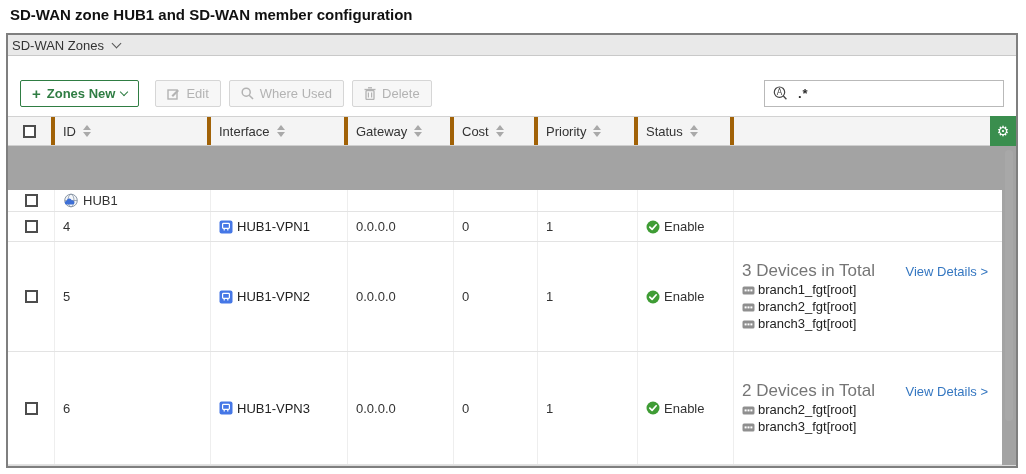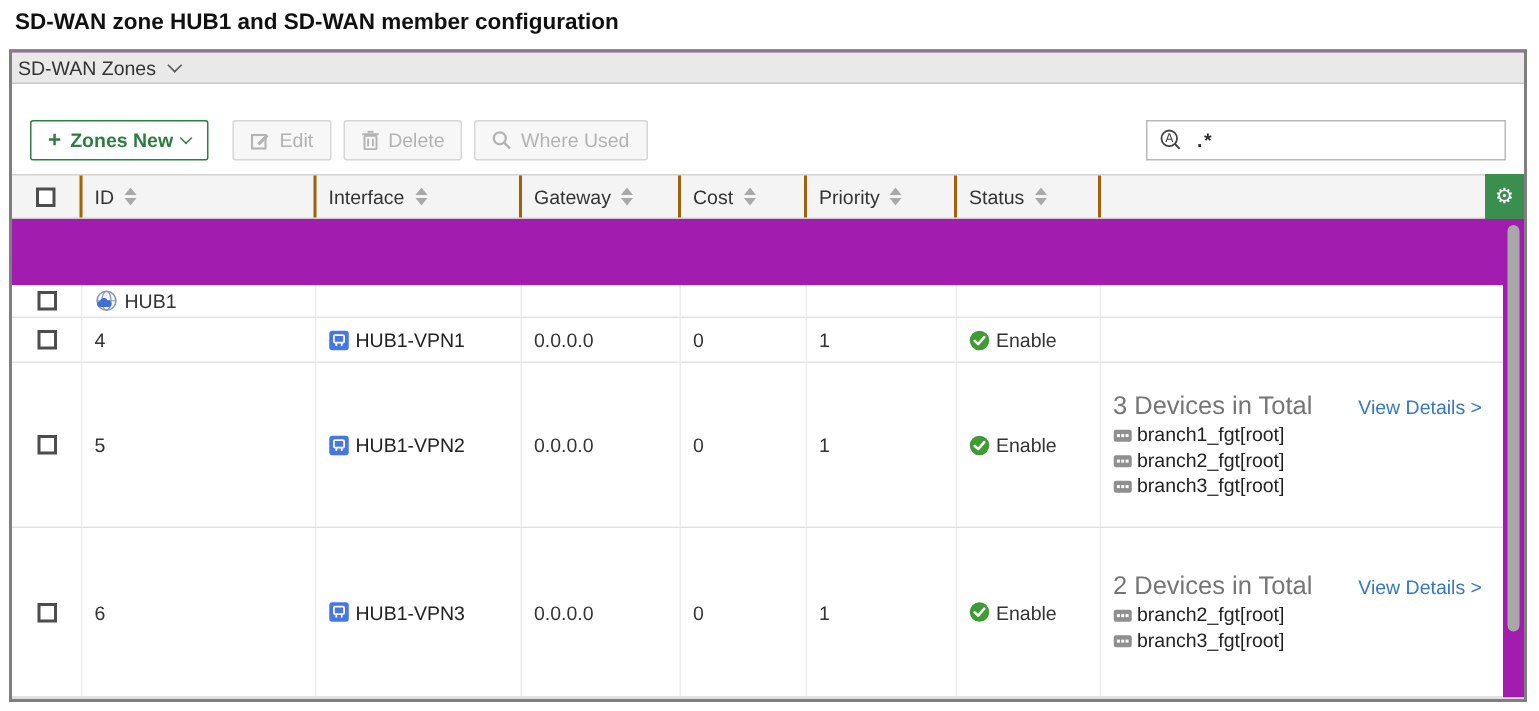--- a/index.html
+++ b/index.html
@@ -2,21 +2,21 @@
 <html><head>
 <meta charset="utf-8">
 <style>
   * { margin:0; padding:0; box-sizing:border-box; }
   html,body { width:1026px; height:474px; background:#ffffff;
     font-family:"Liberation Sans","DejaVu Sans",sans-serif; color:#333; overflow:hidden; }
 
   .page-title { position:absolute; left:10px; top:6px; font-size:15px; font-weight:bold; color:#111; }
 
   .panel { position:absolute; left:6px; top:33px; width:1012px; height:435px;
-    border:2px solid #7f7f7f; background:#a21caf; display:flex; flex-direction:column; }
+    border:2px solid #7f7f7f; background:#a3a3a3; display:flex; flex-direction:column; }
 
   
   .zonebar { height:26px; background:#e9e9e9; border-bottom:1px solid #c9c9c9;
     display:flex; align-items:center; padding-left:4px; font-size:13px; color:#333; gap:9px; }
   .chev { width:7px; height:7px; border-right:1.6px solid #555; border-bottom:1.6px solid #555;
     transform:rotate(45deg); margin-top:-4px; display:inline-block; }
 
   
   .toolbar { height:66px; display:flex; align-items:center; padding:22px 12px 8px 12px; gap:8px; background:#fff; }
   .btn { height:27px; display:inline-flex; align-items:center; gap:6px; padding:0 11px;
@@ -32,21 +32,21 @@
   .searchbox input { flex:1; border:none; outline:none; font-size:13px; color:#333; min-width:10px;
     font-family:"Liberation Sans","DejaVu Sans",sans-serif; }
   .searchbox input::placeholder { color:#9a9a9a; }
   .regex { font-size:13px; font-weight:bold; color:#2b2b2b; letter-spacing:1px; }
 
   
   .table-area { position:relative; flex:0 0 auto; }
   .grid { display:grid; grid-template-columns:47px 156px 137px 106px 84px 100px 96px 1fr; width:994px; }
   .thead { background:#f4f4f4; border-top:1px solid #d2d2d2; border-bottom:1px solid #cfcfcf; height:30px; }
   .th { display:flex; align-items:center; gap:7px; padding-left:8px; font-size:13px; color:#333;
-    border-right:2px solid #a16207; cursor:pointer; }
+    border-right:4px solid #a16207; cursor:pointer; }
   .th:first-child { justify-content:center; padding-left:0; }
   .sort { display:inline-flex; flex-direction:column; gap:2px; }
   .sort .up { width:0; height:0; border-left:4px solid transparent; border-right:4px solid transparent;
     border-bottom:5px solid #a9a9a9; }
   .sort .dn { width:0; height:0; border-left:4px solid transparent; border-right:4px solid transparent;
     border-top:5px solid #a9a9a9; }
 
   .row { border-bottom:1px solid #e3e3e3; background:#fff; }
   .cell { padding-left:8px; font-size:13px; color:#333; border-right:1px solid #eeeeee;
     display:flex; align-items:center; gap:4px; overflow:hidden; }
@@ -97,38 +97,38 @@
       <span class="plus">+</span>
       <span>Zones New</span>
       <span class="chev"></span>
     </div>
     <div class="btn btn-disabled">
       <svg width="13" height="13" viewBox="0 0 13 13">
         <rect x="1" y="3" width="9" height="9" fill="none" stroke="#b3b3b3" stroke-width="1.4"></rect>
         <path d="M4.5 8.5 L10.5 2.5 L12 4 L6 10 Z" fill="#b3b3b3"></path>
       </svg>
       <span>Edit</span>
+    </div>
+    <div class="btn btn-disabled">
+      <svg width="13" height="13" viewBox="0 0 13 13">
+        <circle cx="5.2" cy="5.2" r="4" fill="none" stroke="#b3b3b3" stroke-width="1.5"></circle>
+        <line x1="8.2" y1="8.2" x2="12" y2="12" stroke="#b3b3b3" stroke-width="1.6"></line>
+      </svg>
+      <span>Where Used</span>
     </div>
     <div class="btn btn-disabled">
       <svg width="12" height="13" viewBox="0 0 12 13">
         <rect x="2" y="3.5" width="8" height="9" rx="1" fill="none" stroke="#b3b3b3" stroke-width="1.3"></rect>
         <line x1="0.5" y1="2.5" x2="11.5" y2="2.5" stroke="#b3b3b3" stroke-width="1.3"></line>
         <line x1="4" y1="0.8" x2="8" y2="0.8" stroke="#b3b3b3" stroke-width="1.3"></line>
         <line x1="4.4" y1="5.5" x2="4.4" y2="10.5" stroke="#b3b3b3" stroke-width="1.2"></line>
         <line x1="7.6" y1="5.5" x2="7.6" y2="10.5" stroke="#b3b3b3" stroke-width="1.2"></line>
       </svg>
       <span>Delete</span>
     </div>
-    <div class="btn btn-disabled">
-      <svg width="13" height="13" viewBox="0 0 13 13">
-        <circle cx="5.2" cy="5.2" r="4" fill="none" stroke="#b3b3b3" stroke-width="1.5"></circle>
-        <line x1="8.2" y1="8.2" x2="12" y2="12" stroke="#b3b3b3" stroke-width="1.6"></line>
-      </svg>
-      <span>Where Used</span>
-    </div>
 
     <div class="searchbox">
       <svg width="15" height="15" viewBox="0 0 15 15">
         <circle cx="6.5" cy="6.2" r="5.2" fill="none" stroke="#444" stroke-width="1.2"></circle>
         <text x="6.5" y="8.9" font-size="8" font-family="DejaVu Sans" text-anchor="middle" fill="#444">A</text>
         <line x1="10.4" y1="10" x2="13.4" y2="13.2" stroke="#444" stroke-width="1.3"></line>
       </svg>
       <span class="regex">.*</span>
     </div>
   </div>

